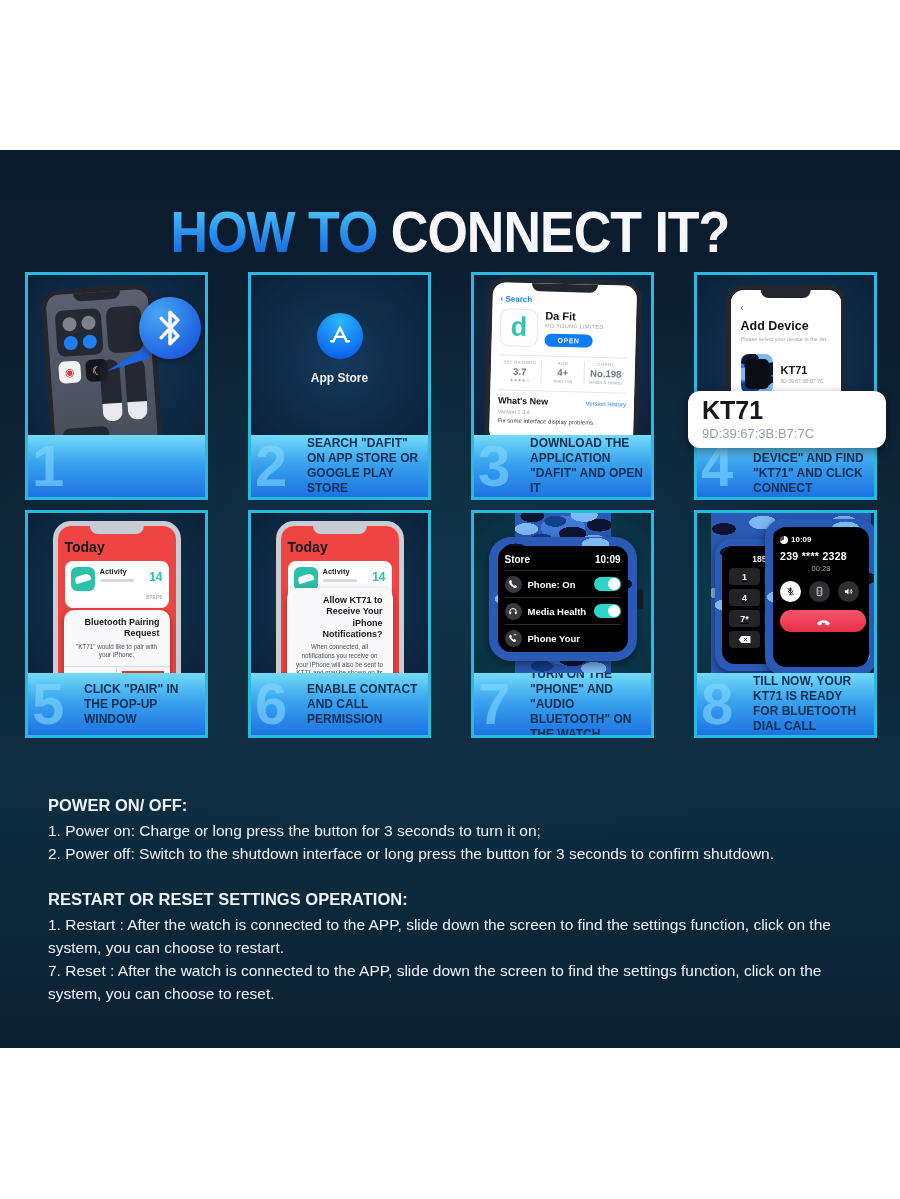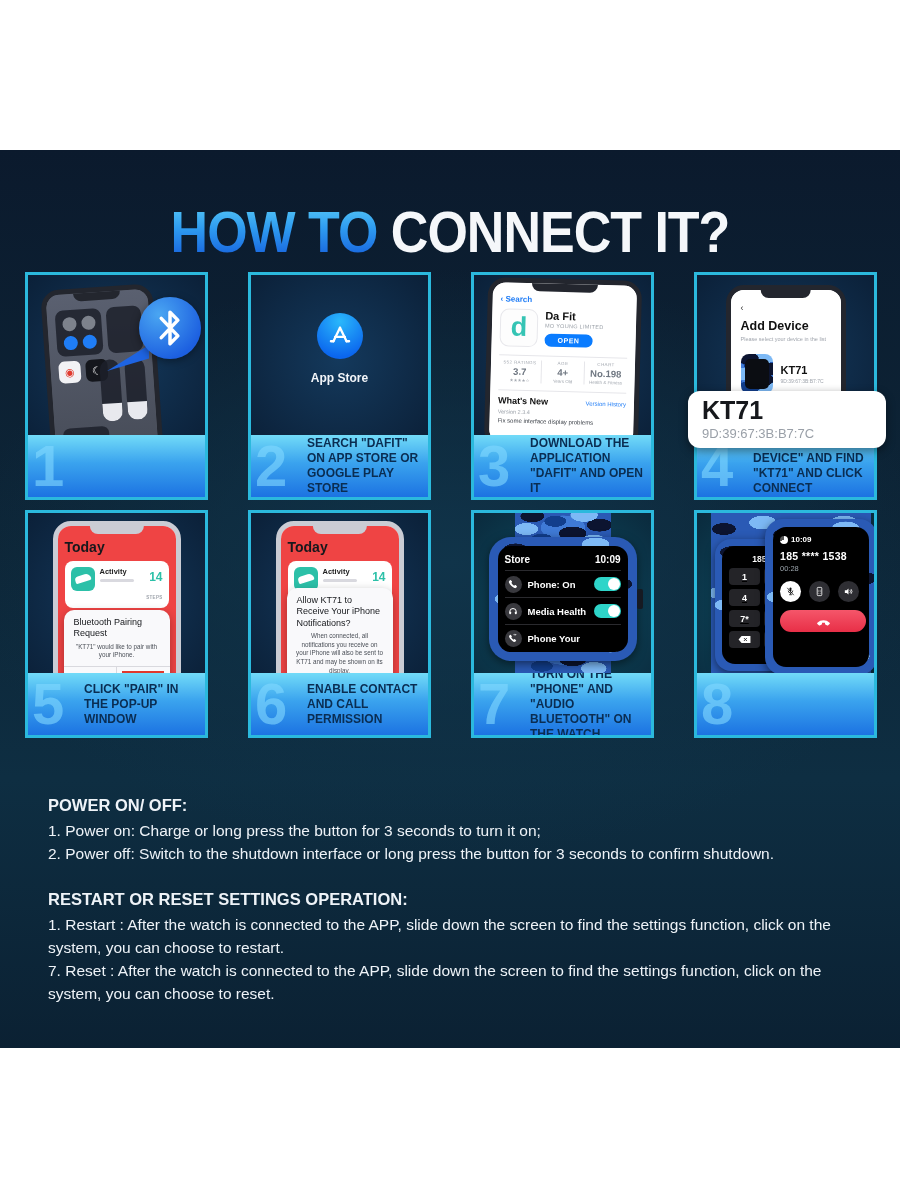--- a/index.html
+++ b/index.html
@@ -143,21 +143,21 @@
   .act-dots { display:flex; justify-content:space-between; padding:5px 8px 0; }
   .act-dot { display:flex; align-items:center; gap:2px; }
   .act-dot i { width:7px; height:7px; border-radius:50%; background:#2cc0a8; display:inline-block; }
   .act-dot s { width:12px; height:3px; background:#d9d9df; border-radius:2px; text-decoration:none; display:inline-block; }
   .dialog {
     position:absolute; left:6px; right:6px; background:#f9f9fb; border-radius:10px;
     box-shadow:0 3px 10px rgba(0,0,0,0.30); padding-top:7px; overflow:hidden;
   }
   .dialog.d5 { top:84px; }
   .dialog.d6 { top:62px; }
-  .dlg-title { font-size:9px; font-weight:400; color:#16181c; text-align:left; padding:0 10px; line-height:1.25; }
+  .dlg-title { font-size:9px; font-weight:700; color:#16181c; text-align:right; padding:0 10px; line-height:1.25; }
   .dlg-body { font-size:6.3px; color:#4a4f57; text-align:center; padding:3px 9px 6px; line-height:1.4; }
   .dlg-btns { display:flex; border-top:1px solid #d9d9de; }
   .dlg-btn { flex:1; text-align:center; padding:6px 0; font-size:10.5px; color:#1f7cf6; }
   .dlg-btn.first { border-right:1px solid #d9d9de; }
   .dlg-btn .red-box { border:2px solid #e0382c; padding:0 9px 1px; font-weight:700; }
 
   
   .camo {
     background-color:#2a5ab5;
     background-image:
@@ -194,21 +194,21 @@
   .w8strapL { left:14px; width:72px; }
   .w8strapR { left:78px; width:96px; }
   .watch8l { left:18px; top:26px; width:94px; height:132px; z-index:2; border-radius:16px; padding:7px; }
   .watch8r { left:68px; top:6px; width:112px; height:156px; z-index:4; border-radius:18px; padding:8px; }
   .kp-num { font-size:8.5px; font-weight:700; text-align:center; margin-bottom:4px; white-space:nowrap; }
   .kp-grid { display:grid; grid-template-columns:1fr 1fr; gap:4px; }
   .kp-key { height:17px; border-radius:4px; background:#242428; color:#fff; font-size:9px; font-weight:700; display:flex; align-items:center; justify-content:center; }
   .call-time { display:flex; align-items:center; gap:3px; font-size:8px; font-weight:600; }
   .timer-dot { width:8px; height:8px; border-radius:50%; background:conic-gradient(#fff 0 70%, #555 70% 100%); display:inline-block; }
   .call-num { font-size:10.5px; font-weight:700; margin-top:6px; letter-spacing:0.3px; }
-  .call-dur { font-size:7.5px; color:#9aa3ab; margin-top:2px; }
+  .call-dur { font-size:7.5px; color:#9aa3ab; margin-top:2px;text-align:center; }
   .call-btns { display:flex; gap:8px; margin-top:8px; }
   .cbtn { width:21px; height:21px; border-radius:50%; background:#2e2e33; display:flex; align-items:center; justify-content:center; }
   .cbtn.white { background:#fff; }
   .hangup { margin-top:8px; width:86px; height:22px; border-radius:11px; background:linear-gradient(180deg,#f5566a,#e82f47); display:flex; align-items:center; justify-content:center; }
 
   
   .footer { position:absolute; left:48px; top:646px; width:816px; color:#eef3f8; }
   .f-head { font-size:16.5px; font-weight:700; margin-bottom:5px; }
   .f-line { font-size:15.5px; line-height:1.48; }
   .f-sec2 { margin-top:24px; }
@@ -509,21 +509,21 @@
               </div>
             </div>
           </div>
 
           <div class="watch camo watch8r">
             <div class="watch-screen">
               <div class="call-time">
                   <span class="timer-dot"></span>
                   <span>10:09</span>
                 </div>
-              <div class="call-num">185 **** 1538</div>
+              <div class="call-num">239 **** 2328</div>
               <div class="call-dur">00:28</div>
               <div class="call-btns">
                 <span class="cbtn white">
                   <svg width="11" height="11" viewBox="0 0 24 24">
                       <rect x="10" y="3" width="4" height="9" rx="2" fill="#111"></rect>
                       <path d="M7 10 a5 5 0 0 0 10 0" fill="none" stroke="#111" stroke-width="1.8"></path>
                       <path d="M12 15 v3 M9 19 h6" stroke="#111" stroke-width="1.8"></path>
                       <path d="M5 4 L19 20" stroke="#111" stroke-width="1.8"></path>
                     </svg>
                 </span>
@@ -548,20 +548,21 @@
               <div class="hangup">
                 <svg width="17" height="17" viewBox="0 0 24 24">
                     <path d="M3.4 13.6 C8.2 9 15.8 9 20.6 13.6 C21.2 14.2 21.2 15 20.6 15.6 L18.6 17.4 C18 18 17.2 17.9 16.6 17.4 C15.9 16.8 15 16.3 14.1 16 L14.1 13.9 C12.7 13.6 11.3 13.6 9.9 13.9 L9.9 16 C9 16.3 8.1 16.8 7.4 17.4 C6.8 17.9 6 18 5.4 17.4 L3.4 15.6 C2.8 15 2.8 14.2 3.4 13.6 Z" fill="#fff"></path>
                   </svg>
               </div>
             </div>
           </div>
         </div>
         <div class="caption">
           <span class="num">8</span>
+          <span class="cap-text">TILL NOW, YOUR KT71 IS READY FOR BLUETOOTH DIAL CALL</span>
         </div>
       </div>
     </div>
 
     <div class="footer">
       <div class="f-sec">
         <div class="f-head">POWER ON/ OFF:</div>
         <div class="f-line">1. Power on: Charge or long press the button for 3 seconds to turn it on;</div>
         <div class="f-line">2. Power off: Switch to the shutdown interface or long press the button for 3 seconds to confirm shutdown.</div>
       </div>

